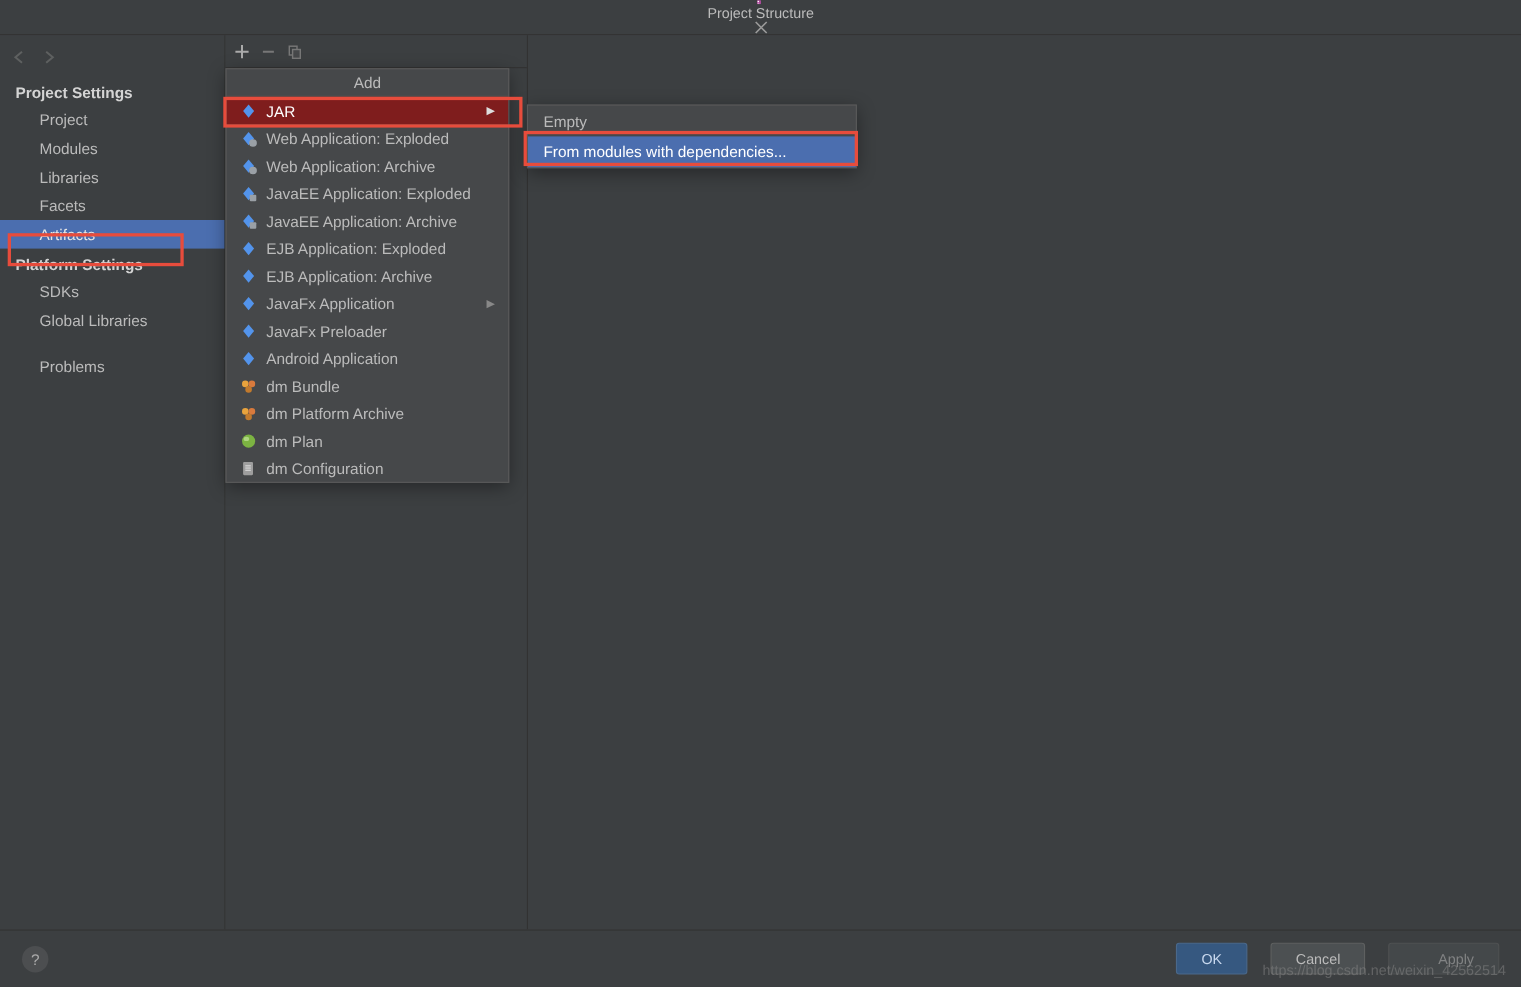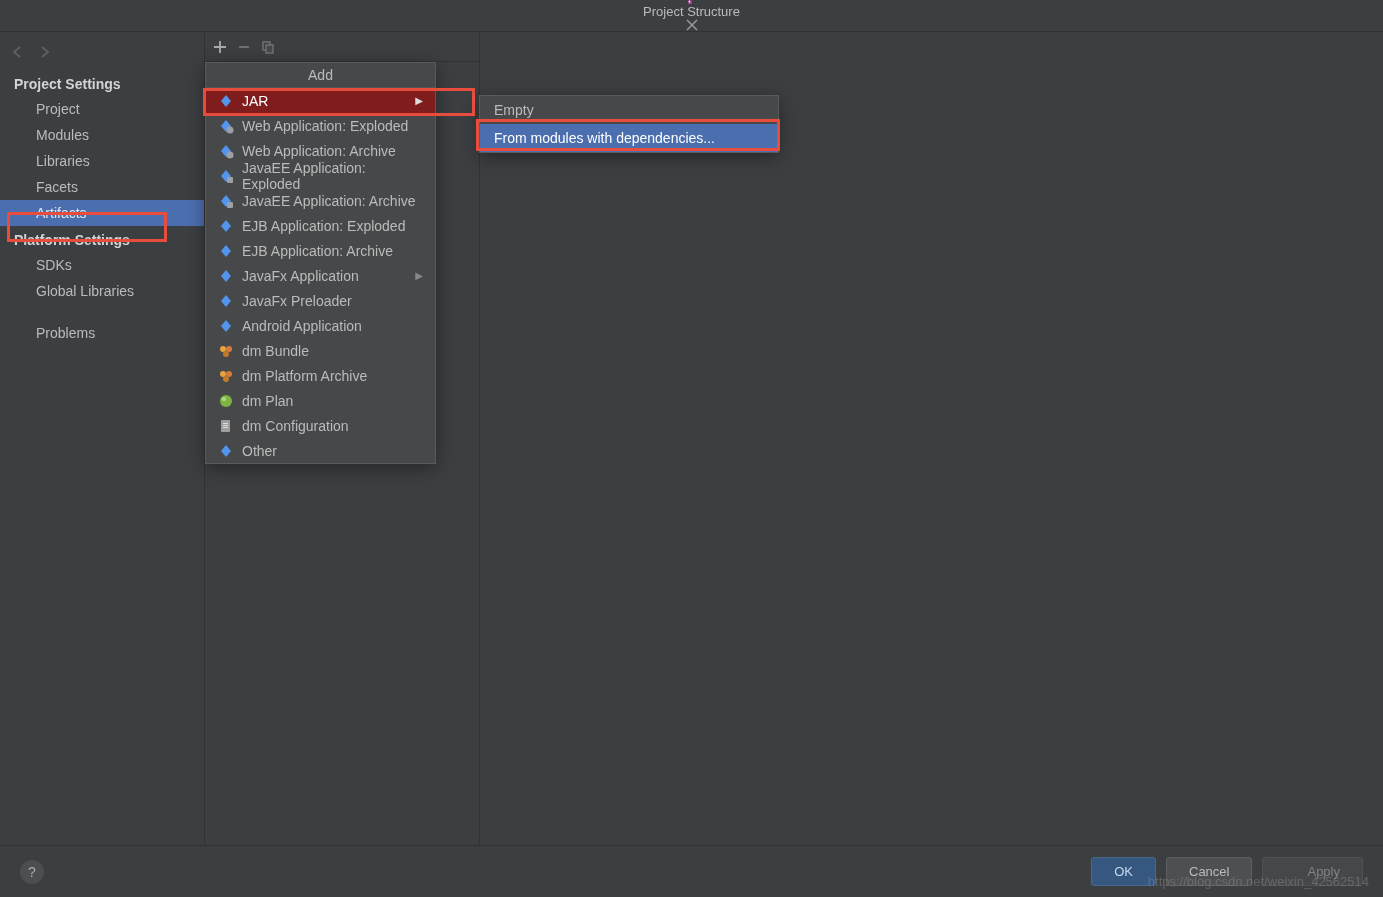--- a/index.html
+++ b/index.html
@@ -20,35 +20,35 @@
     .sidebar-item { padding: 5px 14px 5px 36px; font-size: 14px; color: #bbbbbb; cursor: pointer; }
     .sidebar-item.selected { background: #4b6eaf; color: #e5e5e5; }
     
     .content { flex: 1; background: #3c3f41; display: flex; }
     .list-panel { width: 275px; border-right: 1px solid #323232; }
     .toolbar { height: 30px; border-bottom: 1px solid #323232; display: flex; align-items: center; padding: 0 8px; gap: 10px; }
     .tool-icon { color: #8a8a8a; cursor: pointer; font-size: 16px; display: flex; align-items: center; }
     .tool-icon.plus { color: #aaa; }
     
     .popup { position: absolute; background: #46484a; border: 1px solid #5a5a5a; box-shadow: 0 4px 16px rgba(0,0,0,0.4); z-index: 10; }
-    .popup-add { left: 205px; top: 62px; width: 231px; }
+    .popup-add { left: 205px; top: 62px; width: 258px; }
     .popup-title { text-align: center; color: #bbbbbb; padding: 4px 0; font-size: 14px; border-bottom: 1px solid #555; }
     .popup-item { display: flex; align-items: center; padding: 3px 12px; font-size: 14px; color: #bbbbbb; cursor: pointer; height: 25px; }
     .popup-item.selected { background: #7f1d1d; color: #fff; }
     .popup-icon { width: 16px; height: 16px; margin-right: 8px; flex-shrink: 0; }
     .popup-item .arrow { margin-left: auto; color: #888; font-size: 10px; }
     .popup-item.selected .arrow { color: #ddd; }
     
     .popup-sub { left: 479px; top: 95px; width: 300px; }
     .sub-item { padding: 6px 14px; font-size: 14px; color: #bbbbbb; cursor: pointer; }
     .sub-item.selected { background: #4b6eaf; color: #fff; }
     
     .footer { position: absolute; bottom: 0; left: 0; right: 0; height: 52px; background: #3c3f41; border-top: 1px solid #323232; display: flex; align-items: center; padding: 0 20px; }
     .help-btn { width: 24px; height: 24px; border-radius: 50%; background: #4c4e50; color: #aaa; display: flex; align-items: center; justify-content: center; font-size: 14px; cursor: pointer; }
-    .footer-buttons { margin-left: auto; display: flex; gap: 10px; }
+    .footer-buttons { margin-left: auto; display: flex; gap: 21px; }
     .btn { padding: 6px 22px; background: #4c5052; border: 1px solid #5e6060; color: #bbbbbb; font-size: 13px; border-radius: 3px; cursor: pointer; }
     .btn.primary { background: #365880; border-color: #4a688a; color: #c8d8ee; }
     .btn.disabled { opacity: 0.55; padding-left: 44px; }
     
     .watermark { position: absolute; bottom: 8px; right: 14px; color: #888; font-size: 13px; pointer-events: none; opacity: 0.5; }
     
     .red-highlight-jar { position: absolute; left: 203px; top: 88px; width: 272px; height: 28px; border: 3px solid #e74c3c; pointer-events: none; z-index: 20; }
     .red-highlight-sub { position: absolute; left: 476px; top: 119px; width: 304px; height: 32px; border: 3px solid #e74c3c; pointer-events: none; z-index: 20; }
     .red-highlight-artifacts { position: absolute; left: 7px; top: 212px; width: 160px; height: 30px; border: 3px solid #e74c3c; pointer-events: none; z-index: 20; }
   </style>
@@ -215,26 +215,20 @@
       </div>
       <div class="popup-item">
         <span class="popup-icon"><svg width="16" height="16" viewBox="0 0 16 16">
             <rect x="3" y="2" width="9" height="12" fill="#9e9e9e" rx="1"></rect>
             <rect x="5" y="5" width="5" height="1" fill="#ddd"></rect>
             <rect x="5" y="7" width="5" height="1" fill="#ddd"></rect>
             <rect x="5" y="9" width="5" height="1" fill="#ddd"></rect>
           </svg></span>
         <span>dm Configuration</span>
       </div>
-      <div class="popup-item">
-        <span class="popup-icon"><svg width="16" height="16" viewBox="0 0 16 16">
-            <path d="M8 2 L13 8 L8 14 L3 8 Z" fill="#5394ec"></path>
-          </svg></span>
-        <span>Other</span>
-      </div>
     </div>
 </div>
 
 <div class="popup popup-sub">
   <div id="submenu-items">
       <div class="sub-item">Empty</div>
       <div class="sub-item selected">From modules with dependencies...</div>
     </div>
 </div>
 

